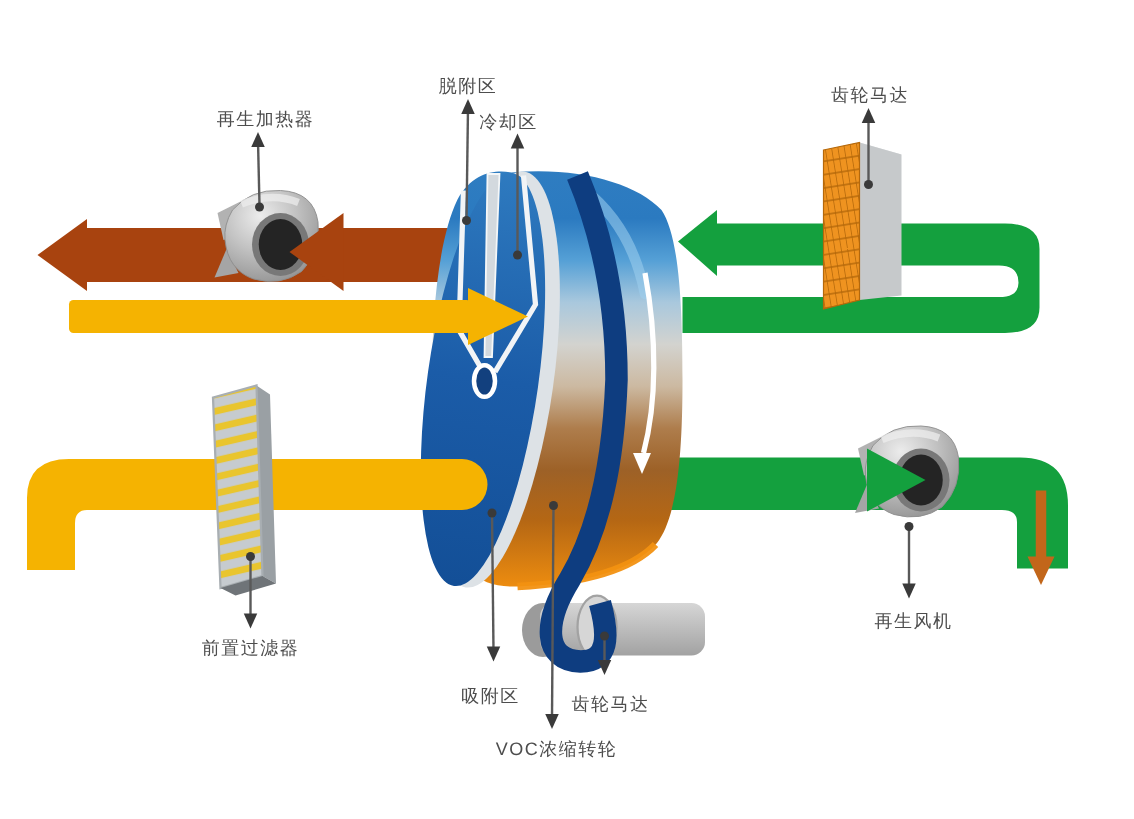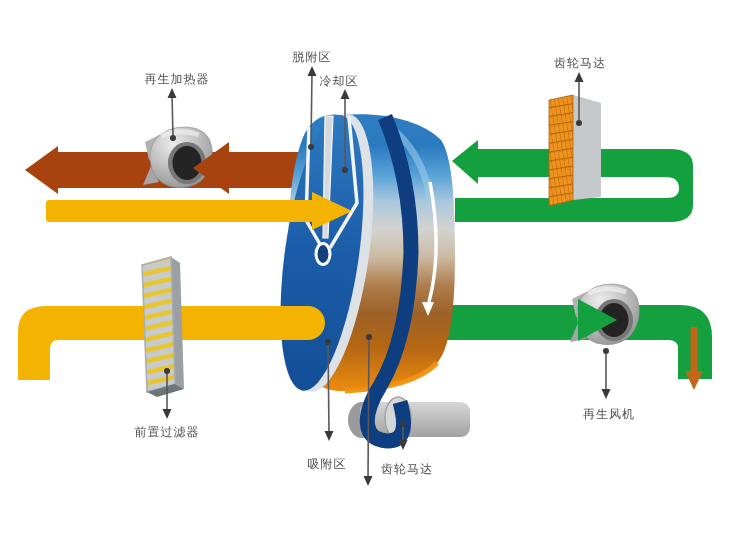--- a/index.html
+++ b/index.html
@@ -180,16 +180,17 @@
     </g>
   </g>
 </svg>
 
 <div class="diagram-label" style="left:177px;top:79px">再生加热器</div>
 <div class="diagram-label" style="left:312px;top:57px">脱附区</div>
 <div class="diagram-label" style="left:339px;top:81px">冷却区</div>
 <div class="diagram-label" style="left:580px;top:63px">齿轮马达</div>
 <div class="diagram-label" style="left:167px;top:432px">前置过滤器</div>
 <div class="diagram-label" style="left:327px;top:464px">吸附区</div>
+<div class="diagram-label" style="left:371px;top:499px">VOC浓缩转轮</div>
 <div class="diagram-label" style="left:407px;top:469px">齿轮马达</div>
 <div class="diagram-label" style="left:609px;top:414px">再生风机</div>
 
 </div>
 
 </body></html>

